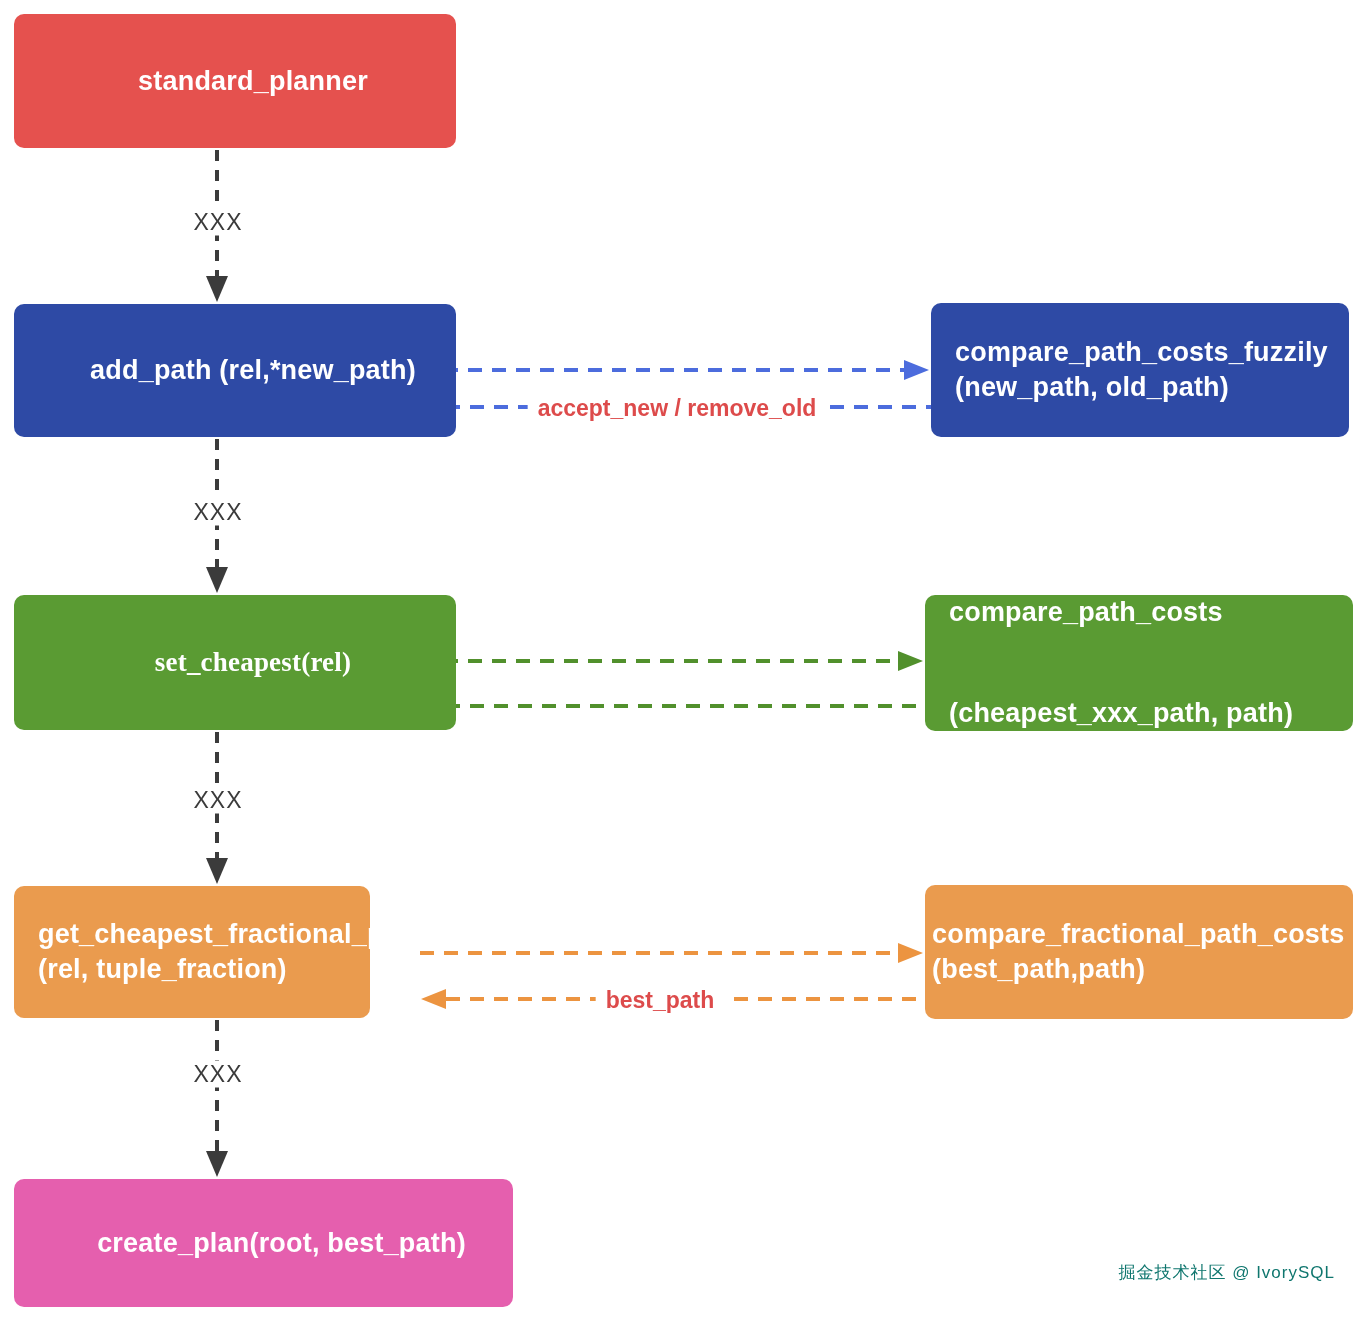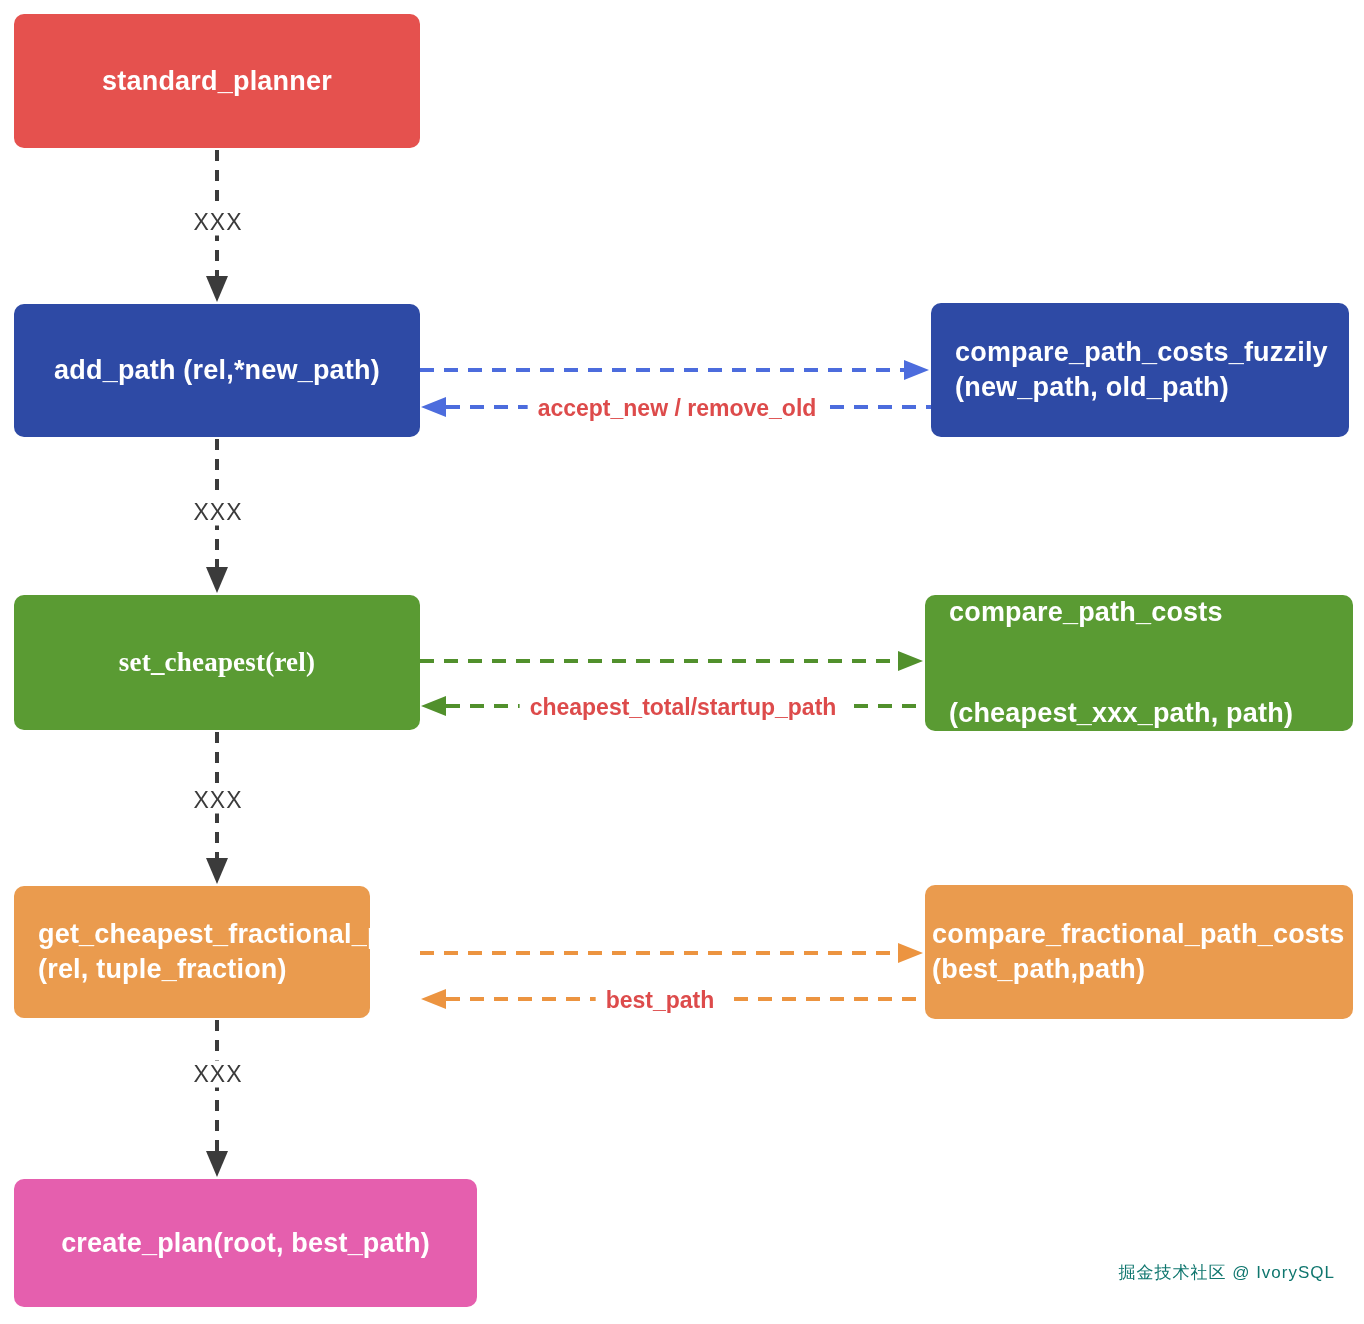--- a/index.html
+++ b/index.html
@@ -19,20 +19,21 @@
     z-index:2;
     border-radius:10px;
     color:#ffffff;
     font-size:27px;
     font-weight:600;
     display:flex;
     flex-direction:column;
     justify-content:center;
     line-height:35px;
     letter-spacing:0.2px;
+    padding-left:36px;
   }
   .node.center { align-items:center; text-align:center; }
   .node.leftalign { align-items:flex-start; padding-left:24px; padding-right:8px; box-sizing:border-box; }
   .n-red    { background:#e5514e; }
   .n-blue   { background:#2e4aa5; }
   .n-green  { background:#5a9b33; }
   .n-orange { background:#ea9b4e; }
   .n-pink   { background:#e55fae; }
 
   .edge-label {
@@ -146,18 +147,17 @@
   <div class="node n-pink center" style="left:14px; top:1179px; width:463px; height:128px;justify-content:center;">
     <span>create_plan(root, best_path)</span>
   </div>
 
   <div class="edge-label step" style="left:218px; top:222px;">XXX</div>
   <div class="edge-label step" style="left:218px; top:512px;">XXX</div>
   <div class="edge-label step" style="left:218px; top:800px;">XXX</div>
   <div class="edge-label step" style="left:218px; top:1074px;">XXX</div>
 
   <div class="edge-label ret" style="left:677px; top:408px;">accept_new / remove_old</div>
-  <div class="edge-label ret" style="left:683px; top:707px;">cheapest_total/startup_path</div>
   <div class="edge-label ret" style="left:660px; top:1000px;">best_path</div>
 
   <div id="watermark">掘金技术社区 @ IvorySQL</div>
 
 </div>
 
 </body></html>

